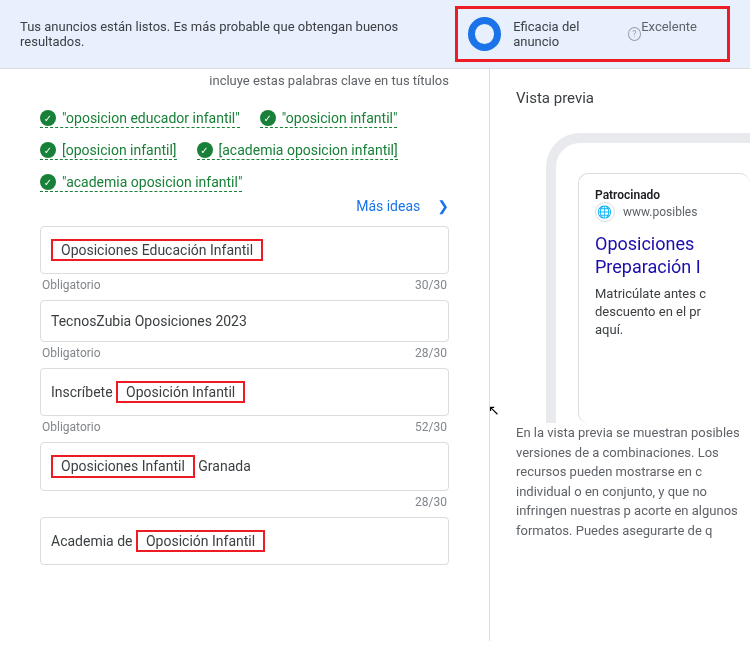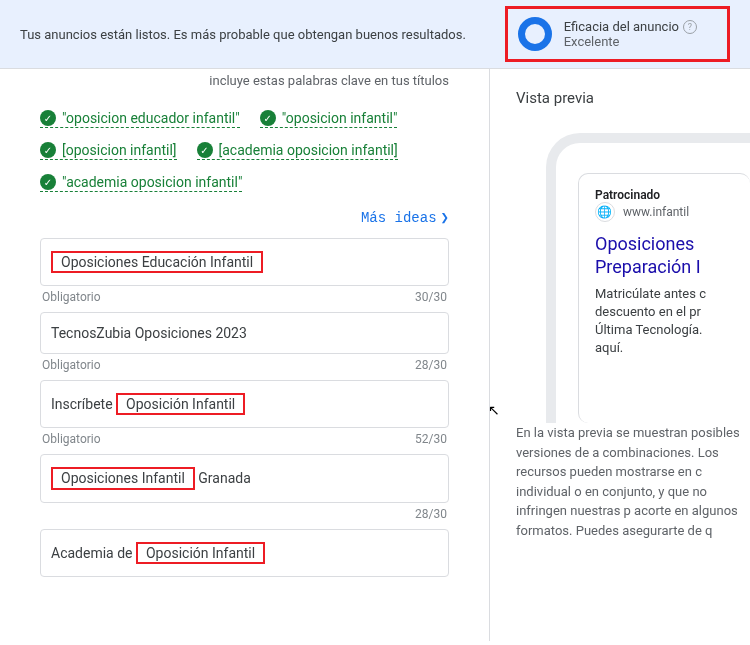--- a/index.html
+++ b/index.html
@@ -30,21 +30,21 @@
       border: 3px solid #ed1c24;
       padding: 8px 30px 8px 10px;
       background: #e8f0fe;
     }
     .strength-circle {
       width: 34px;
       height: 34px;
       border: 7px solid #1a73e8;
       border-radius: 50%;
     }
-    .strength-labels { display: flex; flex-direction: column; }
+    .strength-labels { display: flex; flex-direction: row; }
     .strength-title {
       font-size: 13px;
       color: #3c4043;
       display: flex;
       align-items: center;
       gap: 4px;
     }
     .strength-value { font-size: 13px; color: #5f6368; }
     .help-icon {
       width: 14px; height: 14px;
@@ -94,25 +94,24 @@
       align-items: center;
       justify-content: center;
       color: #fff;
       font-size: 10px;
       border-bottom: none;
     }
     .more-ideas {
       display: flex;
       justify-content: flex-end;
       align-items: center;
-      gap: 4px;
+      gap: 17px;
       color: #1a73e8;
       font-size: 14px;
-      margin: 17px 0 12px 0;
-      font-family: Liberation Mono, monospace;
+      margin: 6px 0 12px 0;
     }
 
     
     .hl-block { margin-bottom: 2px; }
     .hl-input {
       border: 1px solid #dadce0;
       border-radius: 4px;
       padding: 12px 10px;
       font-size: 14px;
       color: #3c4043;
@@ -272,30 +271,29 @@
     </div>
   </div>
 
   <div class="right">
     <div class="preview-title">Vista previa</div>
     <div class="phone-frame">
       <div class="ad-card">
         <div class="sponsored">Patrocinado</div>
         <div class="ad-url-row">
           <span class="globe">🌐</span>
-          <span>www.infantil</span>
+          <span>www.posibles</span>
         </div>
         <div class="ad-headline">
           <div>Oposiciones</div>
           <div>Preparación I</div>
         </div>
         <div class="ad-desc">
           <div>Matricúlate antes c</div>
           <div>descuento en el pr</div>
-          <div>Última Tecnología.</div>
           <div>aquí.</div>
         </div>
       </div>
     </div>
     <div class="preview-note">En la vista previa se muestran posibles versiones de a combinaciones. Los recursos pueden mostrarse en c individual o en conjunto, y que no infringen nuestras p acorte en algunos formatos. Puedes asegurarte de q</div>
   </div>
 </div>
 
 <div class="cursor">↖</div>
 

